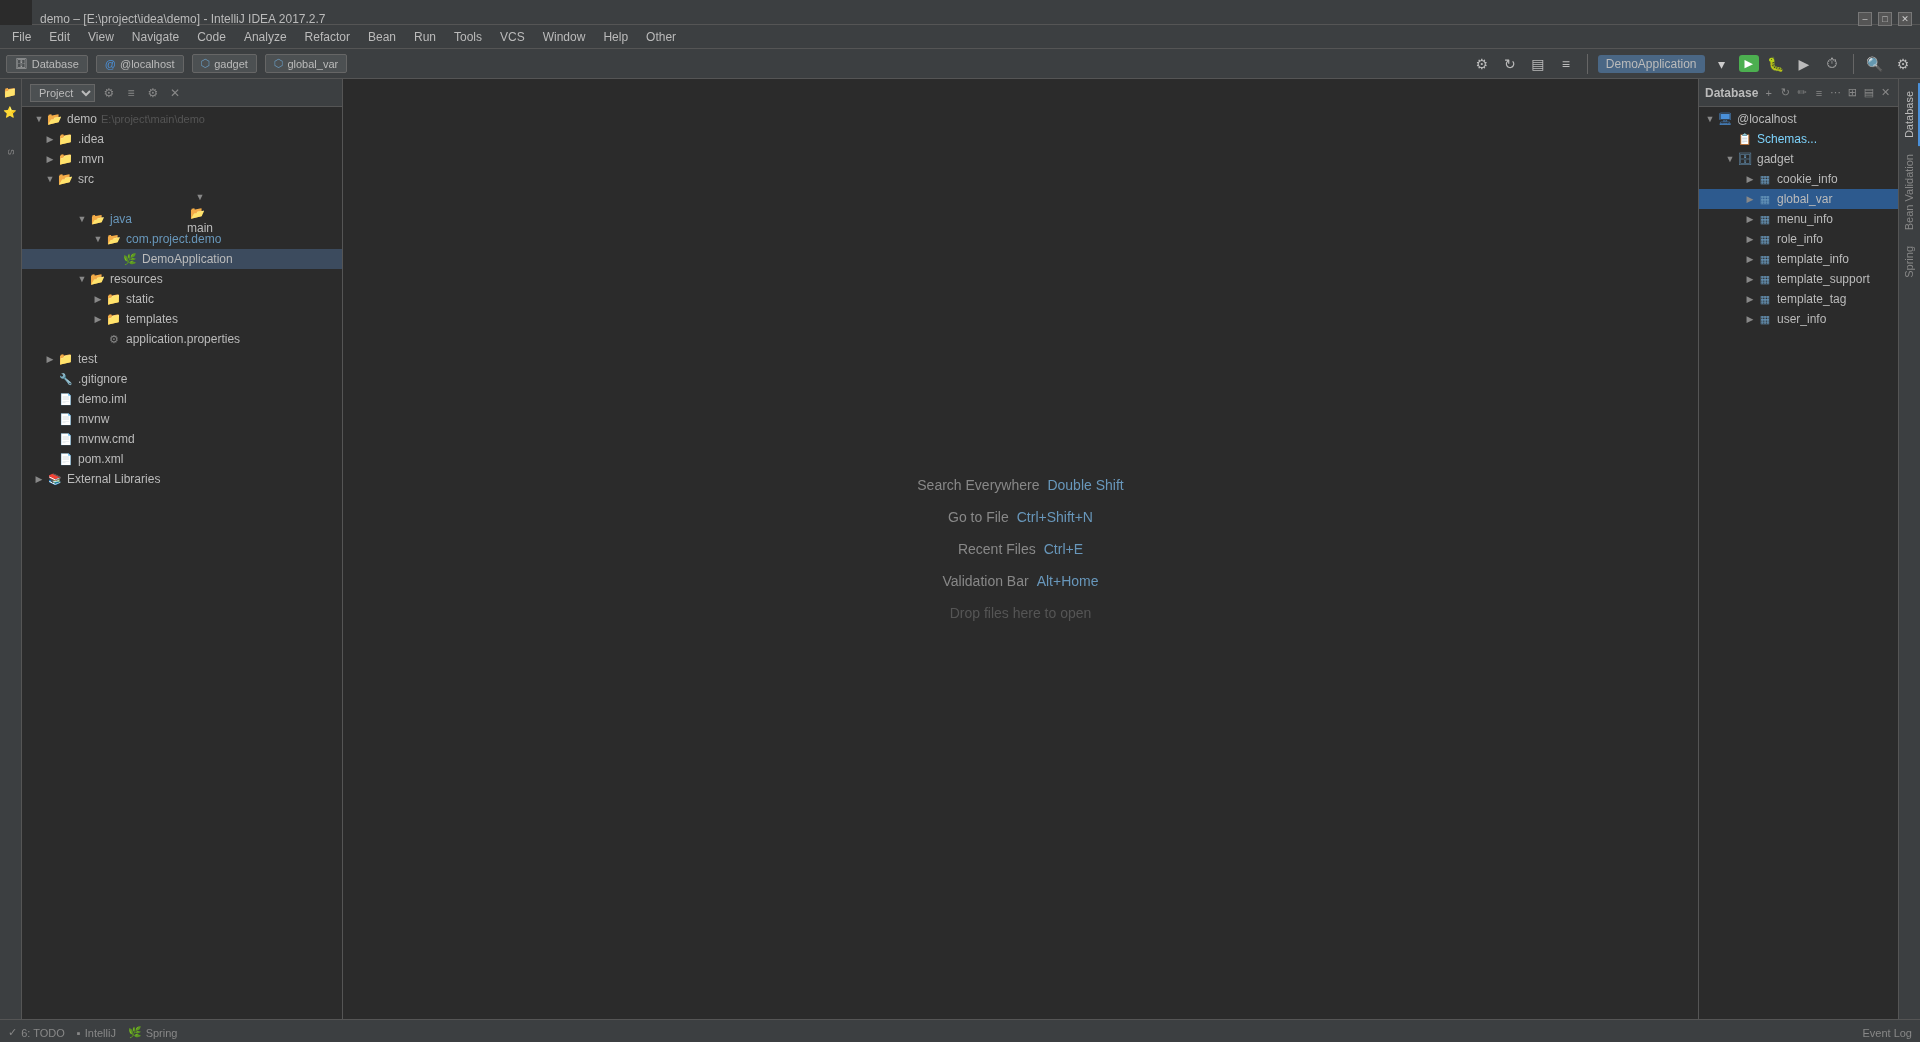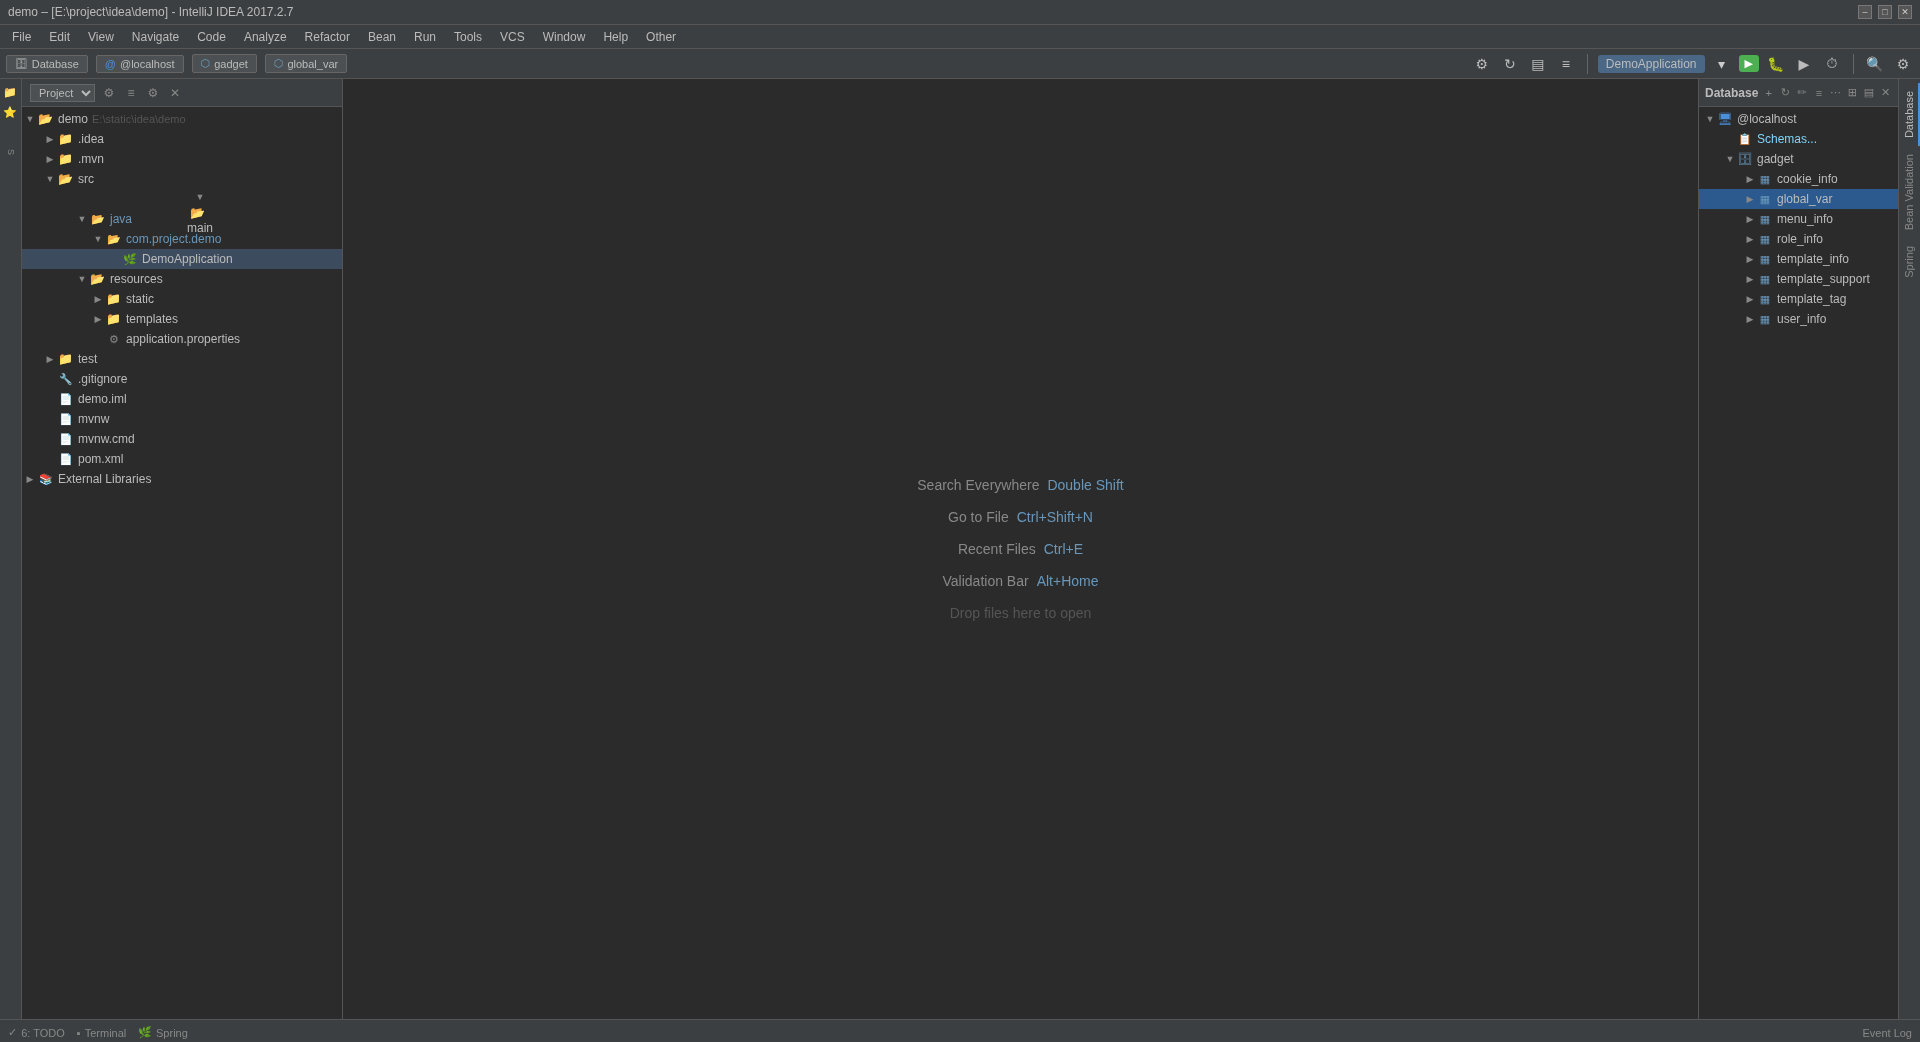--- a/index.html
+++ b/index.html
@@ -11,24 +11,24 @@
       font-size: 12px;
       color: #a9b7c6;
       overflow: hidden;
     }
 
     
     .title-bar {
       background: #3c3f41;
       height: 22px;
       display: flex;
-      align-items: center;
       justify-content: space-between;
       padding: 12px 8px;
       border-bottom: 1px solid #555;
+      margin-left: 32px;
     }
     .title-bar-title {
       color: #bbbbbb;
       font-size: 12px;
     }
     .title-bar-controls {
       display: flex;
       gap: 6px;
     }
     .title-bar-btn {
@@ -197,21 +197,21 @@
     
     .tree {
       flex: 1;
       overflow-y: auto;
       padding: 2px 0;
     }
     .tree-item {
       display: flex;
       align-items: center;
       height: 20px;
-      padding-left: 0;
+      padding-left: 9px;
       cursor: pointer;
       white-space: nowrap;
     }
     .tree-item.hovered {
       background: #3c4b5e;
     }
     .tree-arrow {
       width: 16px;
       height: 16px;
       display: flex;
@@ -495,21 +495,21 @@
       <div class="panel-header-btn">≡</div>
       <div class="panel-header-btn">⚙</div>
       <div class="panel-header-btn">✕</div>
     </div>
     <div class="tree">
 
       <div class="tree-item">
         <div class="tree-arrow open"></div>
         <div class="tree-icon folder-open-icon"></div>
         <span class="tree-label">demo</span>
-        <span style="color:#555;font-size:11px;margin-left:4px;">E:\static\idea\demo</span>
+        <span style="color:#555;font-size:11px;margin-left:4px;">E:\project\main\demo</span>
       </div>
 
       <div class="tree-item indent-1">
         <div class="tree-arrow closed"></div>
         <div class="tree-icon folder-icon"></div>
         <span class="tree-label">.idea</span>
       </div>
 
       <div class="tree-item indent-1">
         <div class="tree-arrow closed"></div>
@@ -767,21 +767,21 @@
 
 </div>
 
 <div class="status-bar">
   <div class="status-item">
     <span>✓</span>
     <span>6: TODO</span>
   </div>
   <div class="status-item">
     <span>▪</span>
-    <span>Terminal</span>
+    <span>IntelliJ</span>
   </div>
   <div class="status-item">
     <span>🌿</span>
     <span>Spring</span>
   </div>
   <div class="status-right">
     <div class="status-item">
       <span>Event Log</span>
     </div>
   </div>

